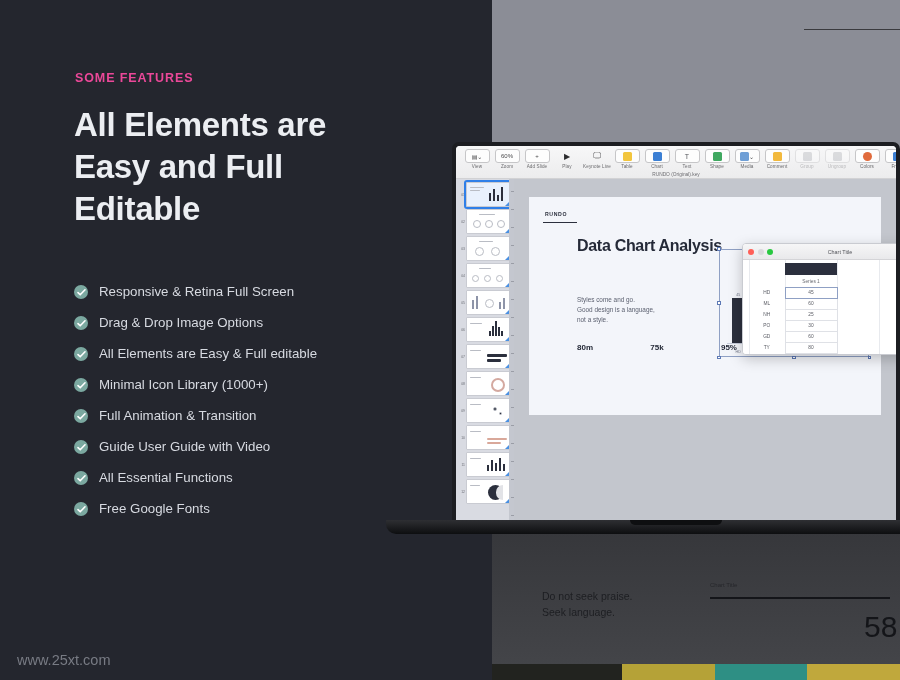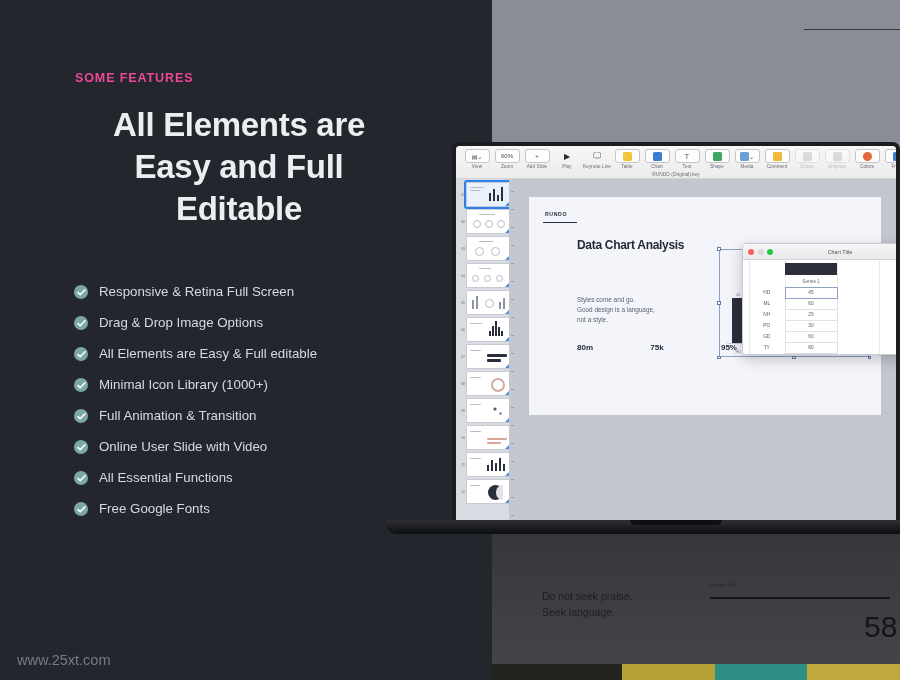--- a/index.html
+++ b/index.html
@@ -20,21 +20,21 @@
   }
   .eyebrow {
     position: absolute; left: 75px; top: 71px;
     font-size: 12.5px; font-weight: bold;
     letter-spacing: 0.9px; color: #ec4899;
   }
   .headline {
     position: absolute; left: 74px; top: 104px;
     width: 330px;
     font-size: 33px; font-weight: bold; line-height: 42px;
-    color: #eceef2; letter-spacing: -0.3px; text-align: center;
+    color: #eceef2; letter-spacing: -0.3px;
   }
   .features { position: absolute; left: 74px; top: 276px; }
   .feat-row {
     display: flex; align-items: center;
     height: 31px; margin-bottom: 0px;
   }
   .check {
     width: 14px; height: 14px; border-radius: 50%;
     background: #7ba8a0; flex: 0 0 14px;
     position: relative; margin-right: 11px;
@@ -161,21 +161,21 @@
     flex: 1; background: #c3c6cd; position: relative;
     display: flex; align-items: flex-start; justify-content: center; padding-top: 18px;
   }
   .slide {
     width: 352px; height: 218px; background: #f3f5fa; position: relative; overflow: hidden;
   }
   .slide-logo { position: absolute; left: 16px; top: 14px; font-size: 5.2px; font-weight: bold; color: #2b2f3d; letter-spacing: 0.6px; }
   .slide-logo-ul { position: absolute; left: 14px; top: 25px; width: 34px; height: 1px; background: #2b2f3d; }
   .slide-title {
     position: absolute; left: 48px; top: 38px; width: 160px;
-    font-size: 12px; font-weight: bold; line-height: 21px; color: #252a38; letter-spacing: -0.3px;
+    font-size: 16px; font-weight: bold; line-height: 21px; color: #252a38; letter-spacing: -0.3px;
   }
   .slide-quote { position: absolute; left: 48px; top: 98px; font-size: 6.4px; line-height: 10px; color: #5c6170; }
   .slide-stats { position: absolute; left: 48px; top: 146px; width: 160px; display: flex; justify-content: space-between; }
   .slide-stats span { font-size: 8px; font-weight: bold; color: #252a38; }
 
   
   .chart-obj { position: absolute; left: 190px; top: 52px; width: 150px; height: 108px; }
   .chart-frame { position: absolute; inset: 0; border: 1px solid #8fa0c4; }
   .handle { position: absolute; width: 3.5px; height: 3.5px; background: #fff; border: 1px solid #5d79b5; }
   .bars { position: absolute; left: 8px; right: 8px; bottom: 13px; top: 8px; display: flex; align-items: flex-end; justify-content: space-around; }
@@ -709,21 +709,21 @@
             </svg>
         </span>
         <span class="feat-label">Full Animation &amp; Transition</span>
       </div>
       <div class="feat-row">
         <span class="check">
           <svg width="9" height="9" viewBox="0 0 9 9">
               <path d="M1 4.6 L3.2 6.8 L8 1.8" stroke="#ffffff" stroke-width="1.6" fill="none" stroke-linecap="round" stroke-linejoin="round"></path>
             </svg>
         </span>
-        <span class="feat-label">Online User Slide with Video</span>
+        <span class="feat-label">Guide User Guide with Video</span>
       </div>
       <div class="feat-row">
         <span class="check">
           <svg width="9" height="9" viewBox="0 0 9 9">
               <path d="M1 4.6 L3.2 6.8 L8 1.8" stroke="#ffffff" stroke-width="1.6" fill="none" stroke-linecap="round" stroke-linejoin="round"></path>
             </svg>
         </span>
         <span class="feat-label">All Essential Functions</span>
       </div>
       <div class="feat-row">

